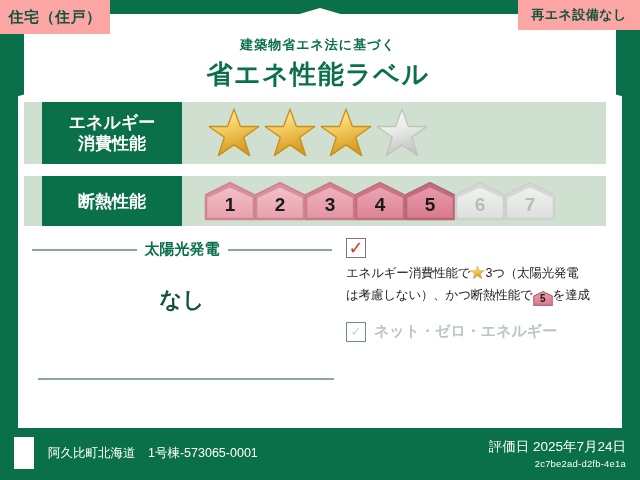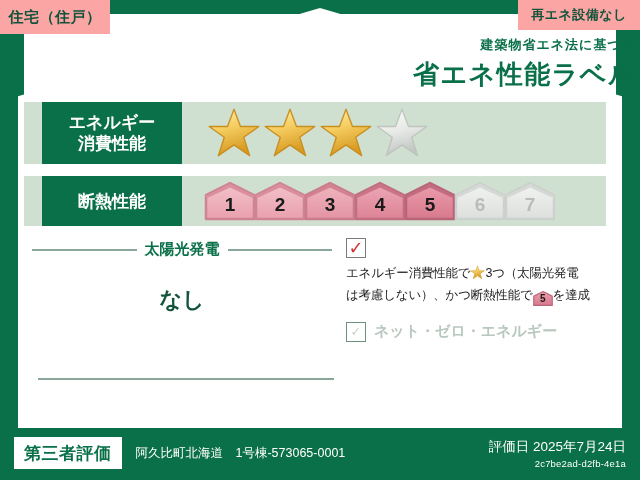--- a/index.html
+++ b/index.html
@@ -39,21 +39,21 @@
   #roof-inner {
     position: absolute;
     left: 24px; top: 14px; right: 24px; bottom: 56px;
     background: #ffffff;
     z-index: 2;
   }
 
   
   #title-block {
     position: absolute; left: 0; right: 4px; top: 36px;
-    text-align: right; z-index: 5; color: #0a7049;
+    text-align: center; z-index: 5; color: #0a7049;
   }
   #title-sub { font-size: 13px; font-weight: bold; letter-spacing: 1px; }
   #title-main { font-size: 26px; font-weight: bold; letter-spacing: 1.5px; margin-top: 3px; }
 
   
   #card {
     position: absolute;
     left: 24px; top: 88px; right: 24px; bottom: 54px;
     background: #ffffff;
     z-index: 5;
@@ -336,21 +336,20 @@
           <span class="chk-mark off">✓</span>
         </span>
         <span id="nze-title">ネット・ゼロ・エネルギー</span>
       </div>
     </div>
 
   </div>
 
   <div id="footer">
     <div id="bels-badge">
-      <span id="bels-jp">第三者評価</span>
     </div>
     <div id="addr">阿久比町北海道　1号棟-573065-0001</div>
     <div id="foot-right">
       <div id="eval-date">評価日 2025年7月24日</div>
       <div id="eval-id">2c7be2ad-d2fb-4e1a</div>
     </div>
   </div>
 
 </div>
 

